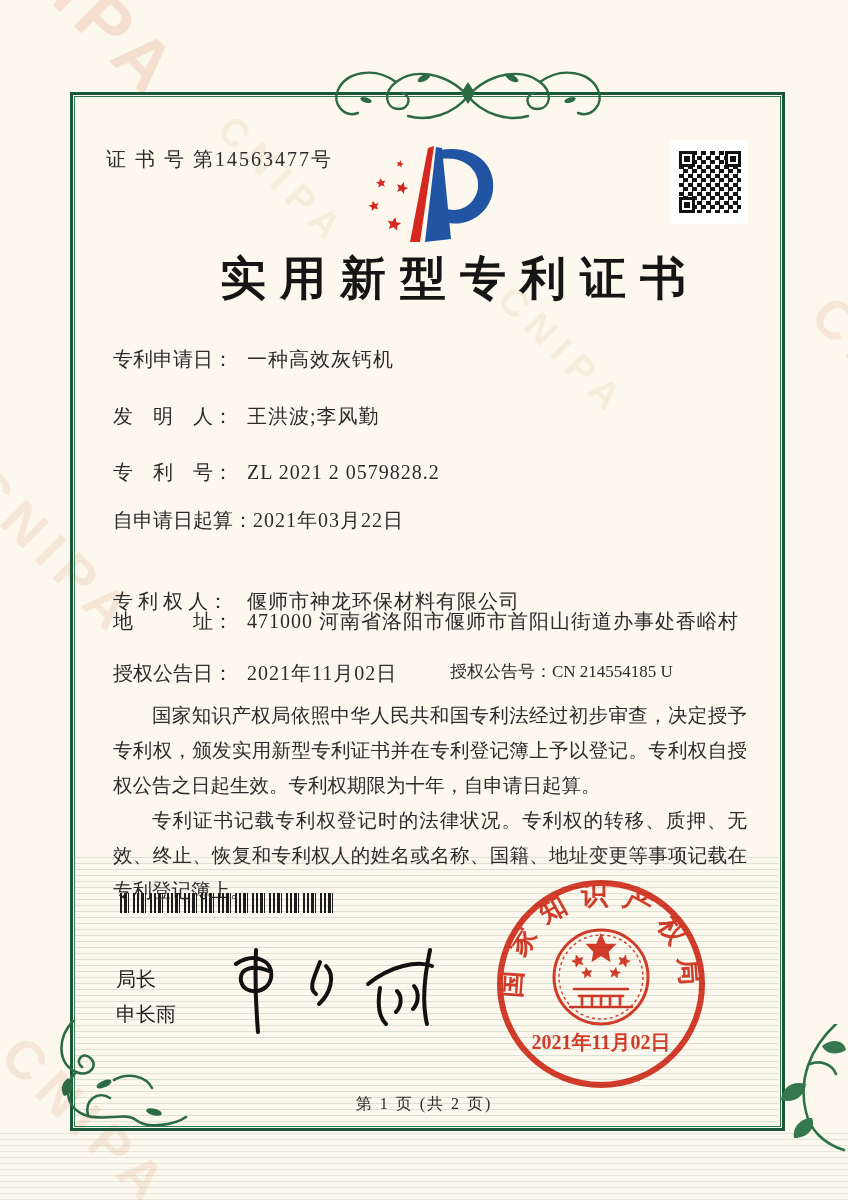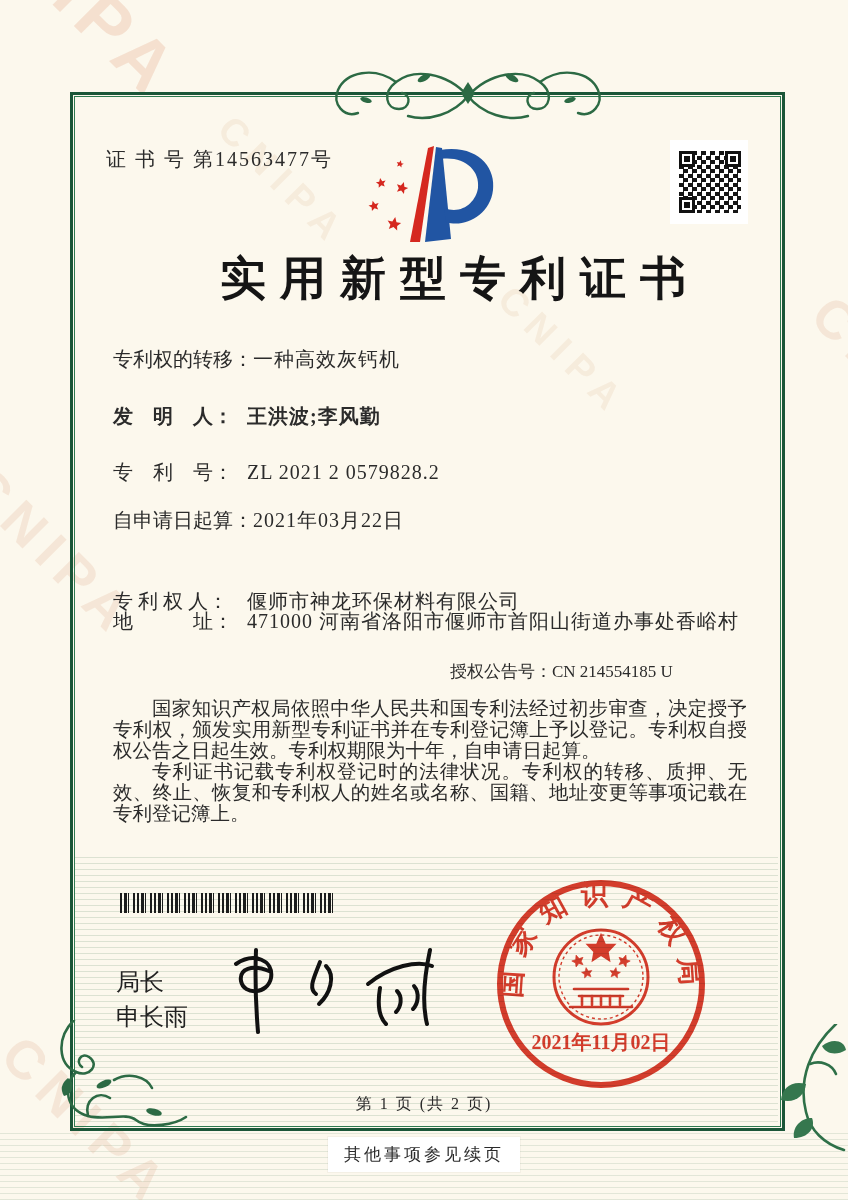--- a/index.html
+++ b/index.html
@@ -39,27 +39,27 @@
     font-size:46px;font-weight:bold;letter-spacing:14px;color:#151515;padding-left:36px;}
 
   
   .row{position:absolute;left:113px;z-index:5;font-size:20px;white-space:nowrap;}
   .row .lbl{display:inline-block;min-width:134px;}
   .row .val{letter-spacing:1px;}
   .grant-no{position:absolute;left:450px;top:660px;z-index:5;font-size:17px;white-space:nowrap;}
 
   
   .body-text{position:absolute;left:113px;top:698px;width:634px;z-index:5;
-    font-size:19.5px;line-height:21px;text-align:justify;}
+    font-size:19.5px;line-height:35px;text-align:justify;}
   .body-text p{margin:0;text-indent:2em;}
 
   
   .barcode{position:absolute;left:120px;top:893px;width:216px;height:20px;z-index:5;
     background:repeating-linear-gradient(90deg,#1c1c1c 0 2px,transparent 2px 4px,#1c1c1c 4px 7px,transparent 7px 8px,#1c1c1c 8px 9px,transparent 9px 13px,#1c1c1c 13px 15px,transparent 15px 17px);}
-  .signer{position:absolute;left:116px;z-index:5;font-size:24px;font-family:"Liberation Sans","DejaVu Sans",sans-serif;color:#222;}
+  .signer{position:absolute;left:116px;z-index:5;font-size:20px;font-family:"Liberation Sans","DejaVu Sans",sans-serif;color:#222;}
   .signer.t1{top:966px;} .signer.t2{top:1001px;}
   .signature{position:absolute;left:222px;top:936px;z-index:5;}
 
   
   .seal{position:absolute;left:494px;top:877px;width:214px;height:214px;z-index:6;opacity:.93;mix-blend-mode:multiply;}
 
   
   .page-footer{position:absolute;left:0;top:1094px;width:848px;text-align:center;z-index:5;font-size:16px;letter-spacing:2px;}
   .cont-note{position:absolute;left:0;top:1137px;width:848px;text-align:center;z-index:5;}
   .cont-note span{display:inline-block;background:#ffffff;padding:6px 16px;font-size:17px;letter-spacing:3px;box-shadow:0 0 0 1px rgba(0,0,0,0.03);}
@@ -152,36 +152,39 @@
     <div class="qr">
       <div class="finder tl"></div>
       <div class="finder tr"></div>
       <div class="finder bl"></div>
     </div>
   </div>
 
   <div class="title">实用新型专利证书</div>
 
   <div class="row" style="top:346px;">
-    <span class="lbl">专利权的转移：</span><span class="val">一种高效灰钙机</span>
-  </div>
-  <div class="row" style="top:403px;font-weight:bold;">
+    <span class="lbl">专利申请日：</span><span class="val">一种高效灰钙机</span>
+  </div>
+  <div class="row" style="top:403px;">
     <span class="lbl">发　明　人：</span><span class="val">王洪波;李风勤</span>
   </div>
   <div class="row" style="top:459px;">
     <span class="lbl">专　利　号：</span><span class="val">ZL 2021 2 0579828.2</span>
   </div>
   <div class="row" style="top:507px;">
     <span class="lbl">自申请日起算：</span><span class="val">2021年03月22日</span>
   </div>
   <div class="row" style="top:588px;">
     <span class="lbl">专 利 权 人：</span><span class="val">偃师市神龙环保材料有限公司</span>
   </div>
   <div class="row" style="top:584px;margin-top:24px;">
     <span class="lbl">地　　　址：</span><span class="val">471000 河南省洛阳市偃师市首阳山街道办事处香峪村</span>
+  </div>
+  <div class="row" style="top:660px;">
+    <span class="lbl">授权公告日：</span><span class="val">2021年11月02日</span>
   </div>
   <div class="grant-no">
     <span>授权公告号：</span><span class="val">CN 214554185 U</span>
   </div>
 
   <div class="body-text">
     <p>国家知识产权局依照中华人民共和国专利法经过初步审查，决定授予专利权，颁发实用新型专利证书并在专利登记簿上予以登记。专利权自授权公告之日起生效。专利权期限为十年，自申请日起算。</p>
     <p>专利证书记载专利权登记时的法律状况。专利权的转移、质押、无效、终止、恢复和专利权人的姓名或名称、国籍、地址变更等事项记载在专利登记簿上。</p>
   </div>
 
@@ -225,17 +228,14 @@
         <path d="M80,112 L134,112"></path>
         <path d="M85,119 L129,119"></path>
         <path d="M88,119 L88,128 M98,119 L98,128 M107,119 L107,128 M116,119 L116,128 M126,119 L126,128"></path>
         <path d="M76,130 L138,130"></path>
       </g>
     </g>
     <text x="107" y="172" text-anchor="middle" font-size="20" font-weight="bold" fill="#d42f1f" font-family="'Liberation Serif','DejaVu Serif',serif">2021年11月02日</text>
   </svg>
 
   <div class="page-footer">第 1 页 (共 2 页)</div>
-  <div class="cont-note">
-    <span>其他事项参见续页</span>
-  </div>
 
 </div>
 
 </body></html>

